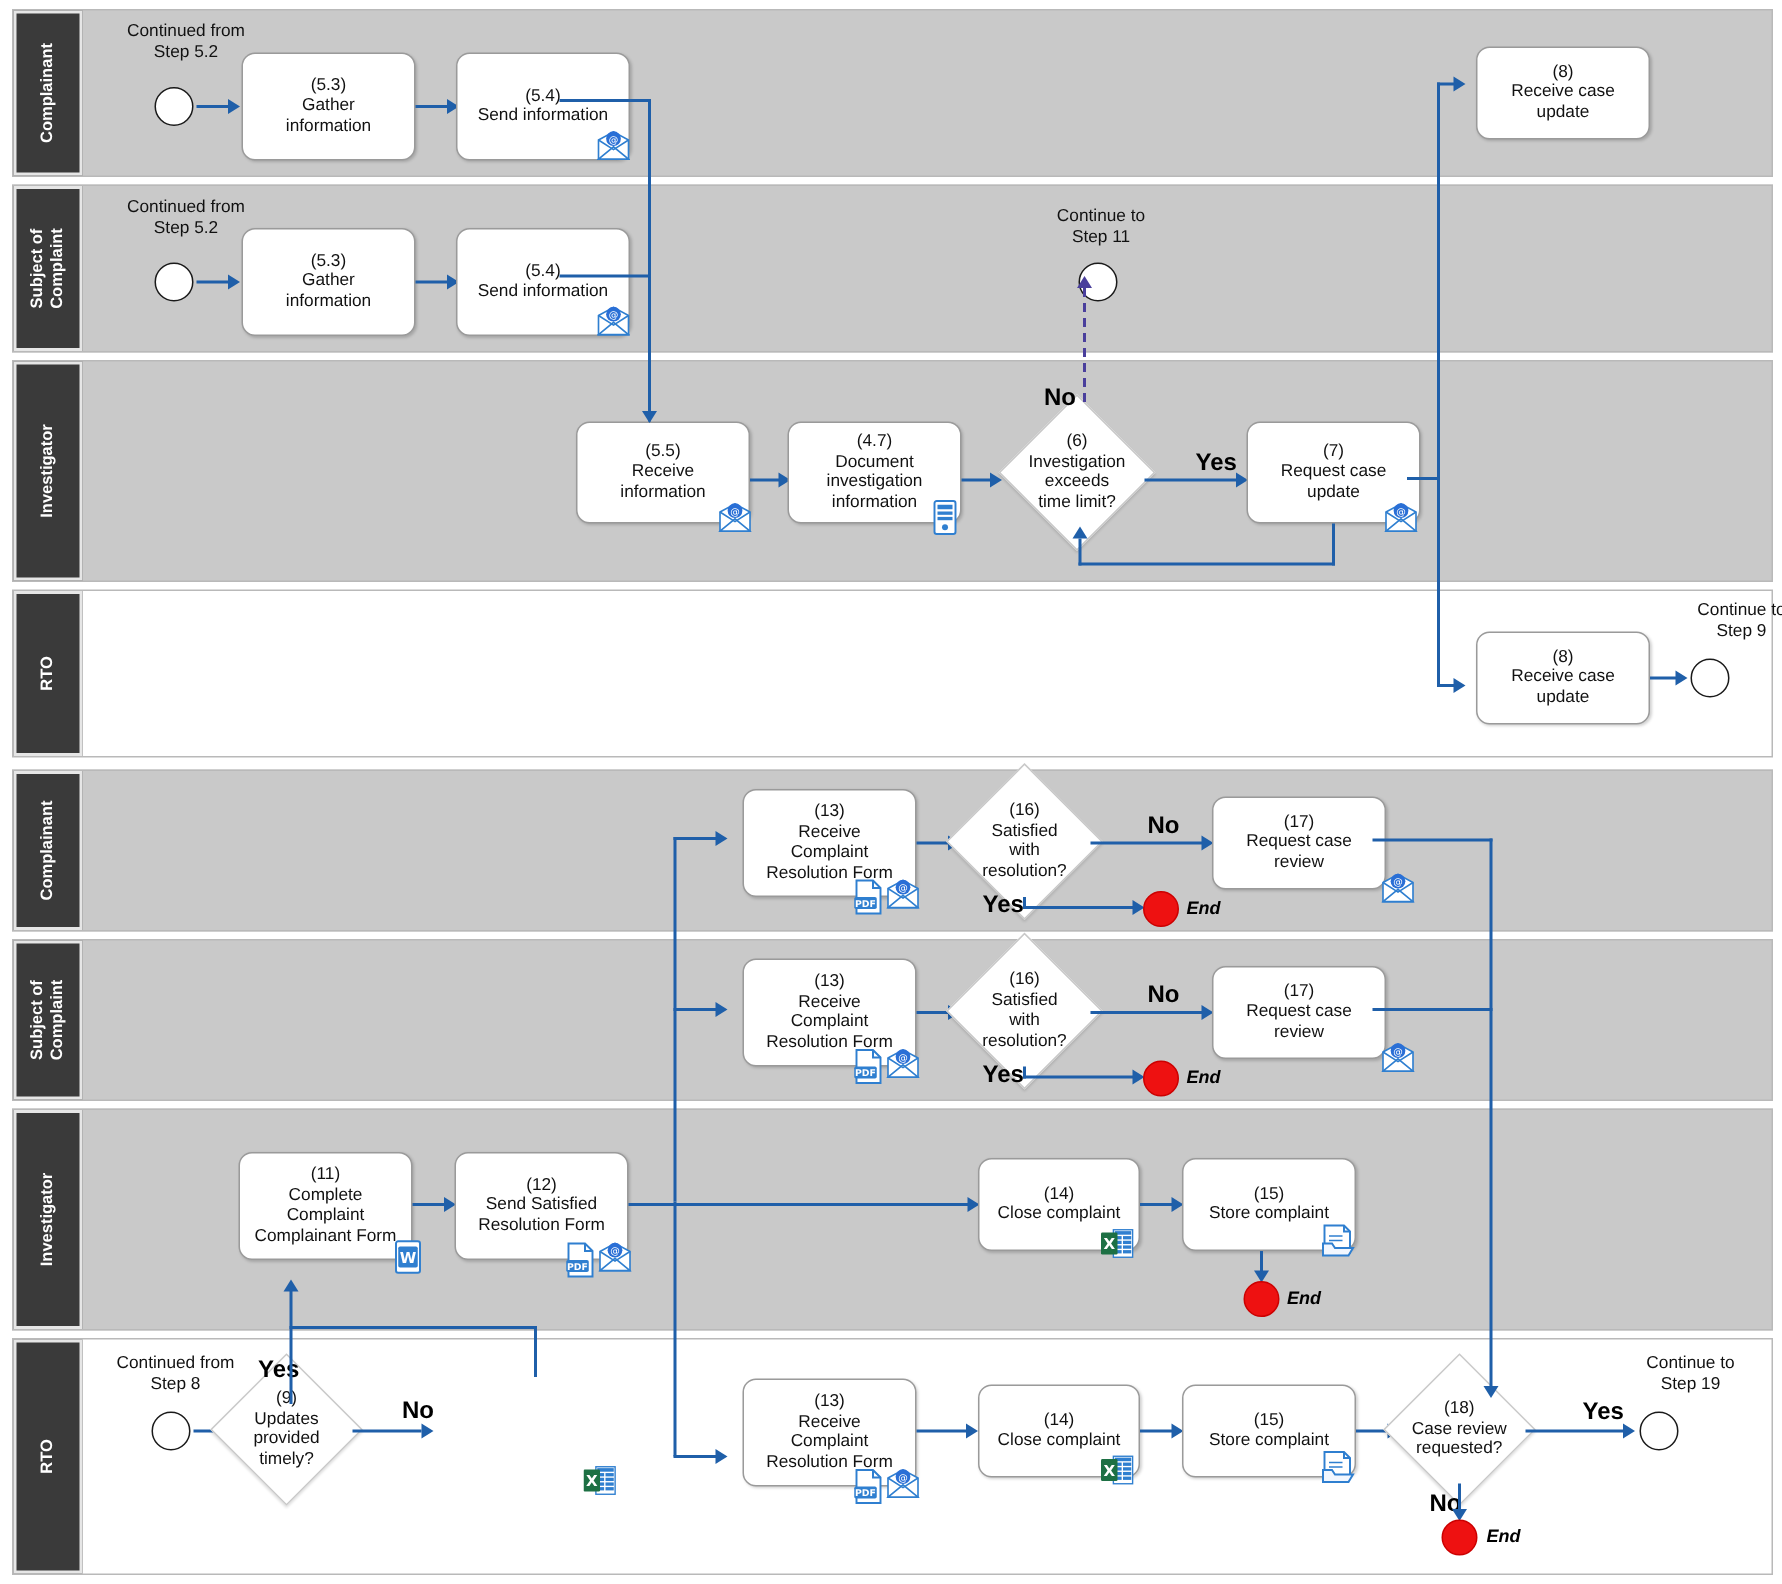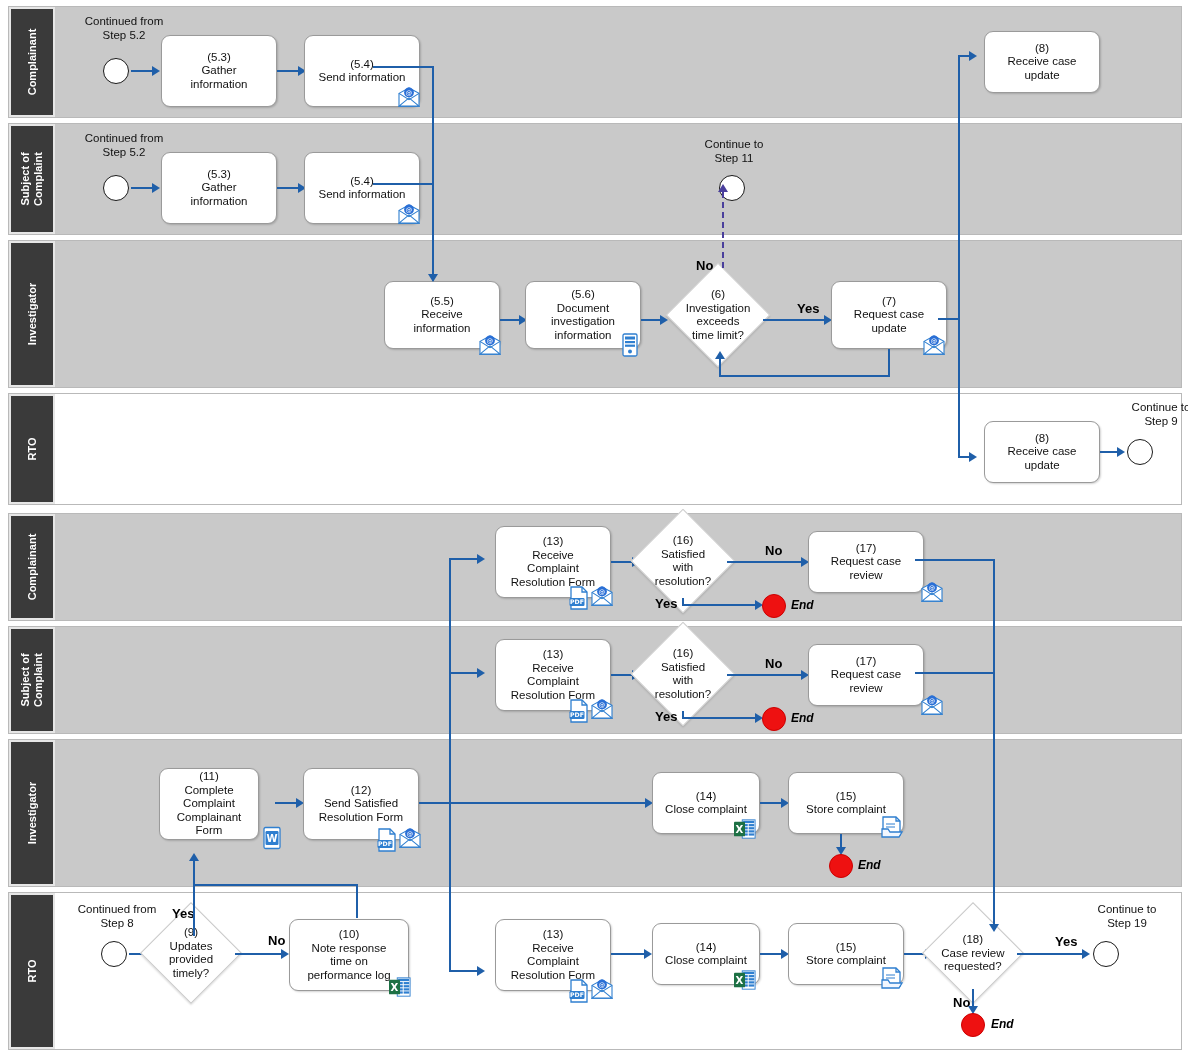--- a/index.html
+++ b/index.html
@@ -21,21 +21,21 @@
      display:flex;align-items:center;justify-content:center;text-align:center;
      font-size:11.5px;line-height:13.5px;color:#111;padding:2px 4px;}
   .gw{position:absolute;box-sizing:border-box;background:#ffffff;
      display:flex;align-items:center;justify-content:center;text-align:center;
      font-size:11.5px;line-height:13.5px;color:#111;
      transform:rotate(45deg);border:1px solid #c8c8c8;box-shadow:1px 1px 2px rgba(0,0,0,.14);}
   .gw > div{transform:rotate(-45deg);width:132px;}
   .ev{position:absolute;border:1.6px solid #1a1a1a;border-radius:50%;background:#ffffff;box-sizing:border-box;}
   .ev.end{background:#ee1111;border:1px solid #cc0000;}
   .cap{position:absolute;font-size:11.5px;line-height:13.5px;text-align:center;color:#111;}
-  .lbl{position:absolute;font-size:13px;font-weight:bold;color:#000;line-height:12px;}
+  .lbl{position:absolute;font-size:16px;font-weight:bold;color:#000;line-height:12px;}
   .endtxt{position:absolute;font-size:12px;font-style:italic;font-weight:bold;color:#000;}
 
   
   .ln{position:absolute;background:#1f5fa9;}
   .lnh{height:2px;}
   .lnv{width:2px;}
   .ar{position:absolute;width:0;height:0;}
   .ar.r{border-top:5px solid transparent;border-bottom:5px solid transparent;border-left:8px solid #1f5fa9;}
   .ar.d{border-left:5px solid transparent;border-right:5px solid transparent;border-top:8px solid #1f5fa9;}
   .ar.u{border-left:5px solid transparent;border-right:5px solid transparent;border-bottom:8px solid #1f5fa9;}
@@ -143,21 +143,21 @@
             <path d="M1 7 L12 14 L23 7" fill="none" stroke="#2f7fd0" stroke-width="1.2"></path>
             <circle cx="12" cy="6" r="5.4" fill="#2a6fd6"></circle>
             <text x="12" y="9" font-size="7" fill="#fff" text-anchor="middle" font-family="DejaVu Sans">@</text>
           </svg>
       </div>
 
       <div class="ln lnh" style="left:445px;top:78px;width:20px;"></div>
       <div class="ar r" style="left:464px;top:74px;"></div>
 
       <div class="task" style="left:470px;top:40px;width:116px;height:68px;">
-        <div><span>(5.6)</span><br><span style="white-space:pre-line">Document
+        <div><span>(4.7)</span><br><span style="white-space:pre-line">Document
 investigation
 information</span></div>
       </div>
       <div class="ico" style="left:566px;top:92px;width:18px;height:24px;">
         <svg viewBox="0 0 18 24">
             <rect x="2" y="1" width="14" height="22" rx="1.5" fill="#ffffff" stroke="#2f7fd0" stroke-width="1.3"></rect>
             <rect x="4" y="3.5" width="10" height="3" fill="#2f7fd0"></rect>
             <rect x="4" y="8" width="10" height="2.2" fill="#2f7fd0"></rect>
             <rect x="4" y="11.6" width="10" height="2.2" fill="#2f7fd0"></rect>
             <circle cx="9" cy="18.5" r="2" fill="#2f7fd0"></circle>
@@ -344,21 +344,21 @@
       <div class="ev end" style="left:707px;top:80px;width:24px;height:24px;"></div>
       <div class="endtxt" style="left:736px;top:84px;">End</div>
     </div>
   </div>
 
   <div class="lane" style="top:739px;height:148px;width:1174px;">
     <div class="lane-label">
       <span>Investigator</span>
     </div>
     <div class="lane-body">
-      <div class="task" style="left:104px;top:28px;width:100px;height:72px;">
+      <div class="task" style="left:104px;top:28px;width:116px;height:72px;">
         <div><span>(11)</span><br><span style="white-space:pre-line">Complete
 Complaint
 Complainant Form</span></div>
       </div>
       <div class="ico" style="left:207px;top:86px;width:20px;height:24px;">
         <svg viewBox="0 0 20 24">
             <rect x="2" y="1.5" width="16" height="21" rx="1.5" fill="#ffffff" stroke="#2f7fd0" stroke-width="1.3"></rect>
             <rect x="3.5" y="5" width="13" height="14" rx="1.2" fill="#2f7fd0"></rect>
             <text x="10" y="16" font-size="10" fill="#fff" text-anchor="middle" font-family="DejaVu Sans" font-weight="bold">W</text>
           </svg>
@@ -455,25 +455,20 @@
 provided
 timely?</span></div>
       </div>
 
       <div class="lbl" style="left:117px;top:15px;">Yes</div>
       <div class="lbl" style="left:213px;top:42px;">No</div>
 
       <div class="ln lnh" style="left:180px;top:60px;width:46px;"></div>
       <div class="ar r" style="left:226px;top:56px;"></div>
 
-      <div class="task" style="left:234px;top:26px;width:120px;height:72px;">
-        <div><span>(10)</span><br><span style="white-space:pre-line">Note response
-time on
-performance log</span></div>
-      </div>
       <div class="ico" style="left:334px;top:83px;width:22px;height:22px;">
         <svg viewBox="0 0 24 22">
             <rect x="9" y="1" width="14" height="20" fill="#ffffff" stroke="#2f7fd0" stroke-width="1"></rect>
             <g fill="#2f7fd0">
               <rect x="10" y="2" width="12" height="2.6"></rect>
               <rect x="10" y="5.6" width="5" height="2.4"></rect>
               <rect x="16" y="5.6" width="6" height="2.4"></rect>
               <rect x="10" y="9" width="5" height="2.4"></rect>
               <rect x="16" y="9" width="6" height="2.4"></rect>
               <rect x="10" y="12.4" width="5" height="2.4"></rect>

